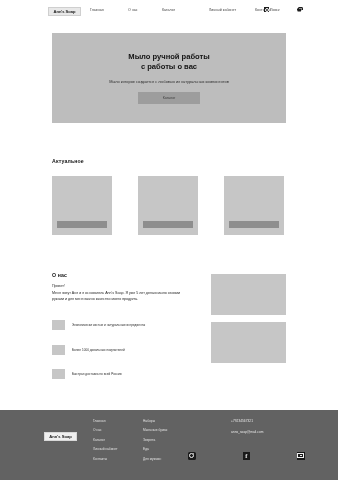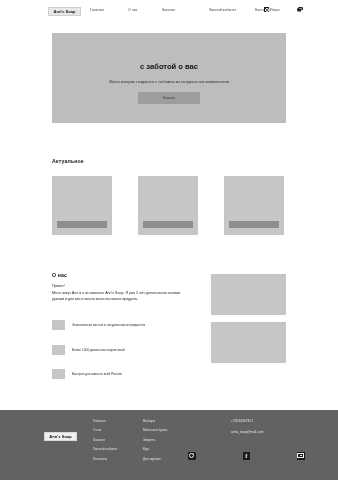--- a/index.html
+++ b/index.html
@@ -431,22 +431,22 @@
       <div class="search-group">
         <span class="icon-search"></span>
         <span class="search-label">Поиск</span>
       </div>
       <span class="icon-cart"></span>
     </div>
   </div>
 
   <section class="hero">
     <h1 class="hero-title">
-      <br>
-      <span>с заботой о вас</span>
+      <span>Мыло ручной работы</span><br>
+      <span>с работы о вас</span>
     </h1>
     <p class="hero-sub">
       <span>Мыло которое создается с любовью из</span>
       <span>натуральных компонентов</span>
     </p>
     <button class="hero-btn">Каталог</button>
   </section>
 
   <section class="section-actual">
     <h2 class="section-title actual-title">Актуальное</h2>

